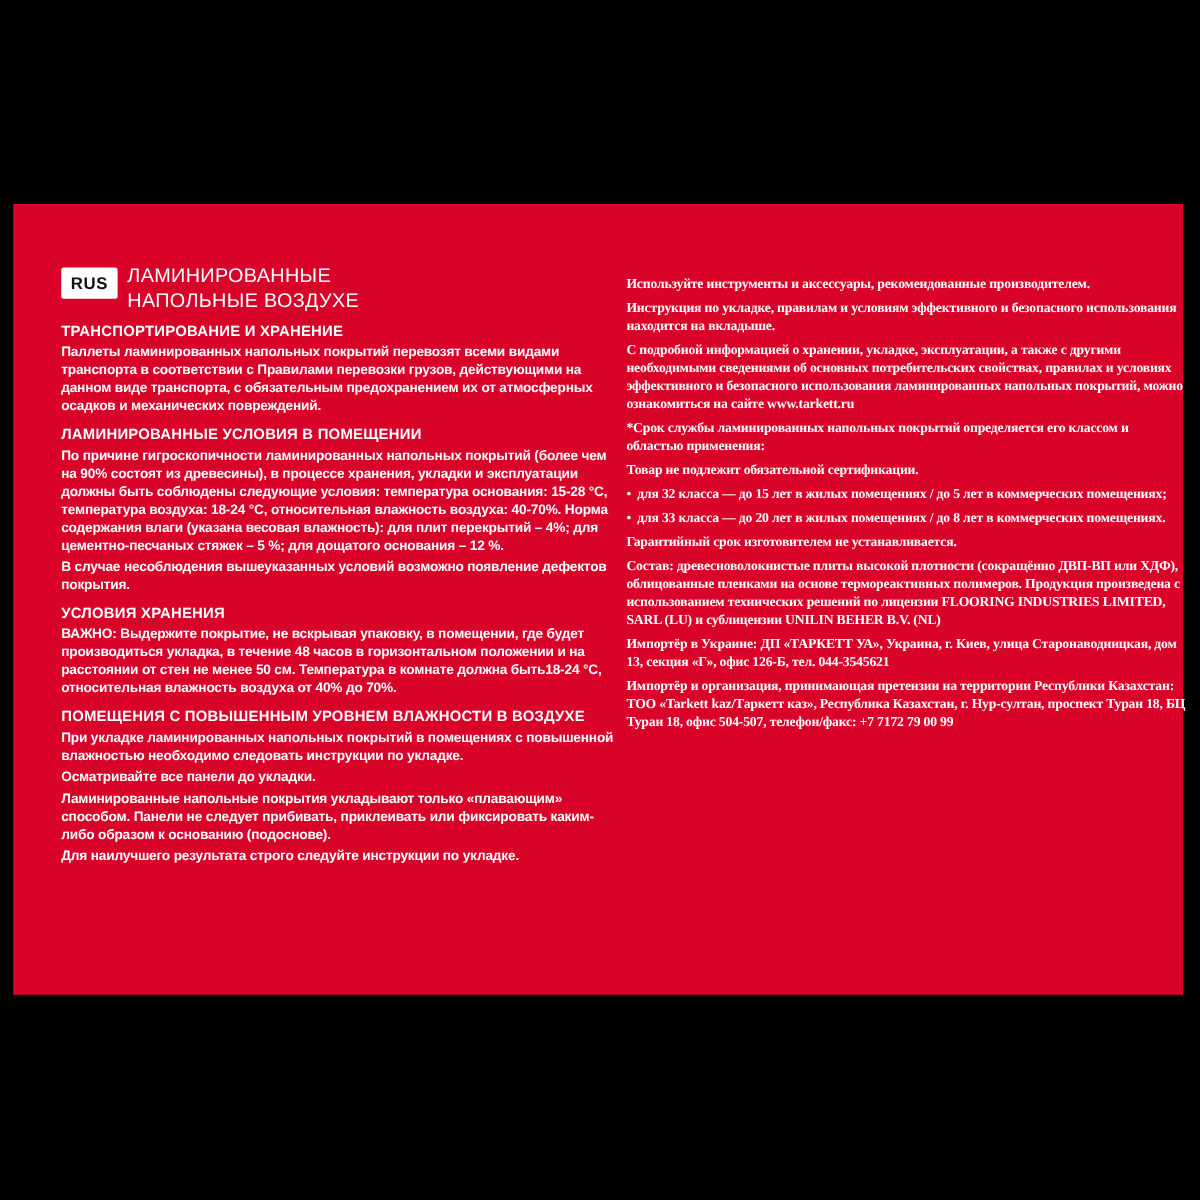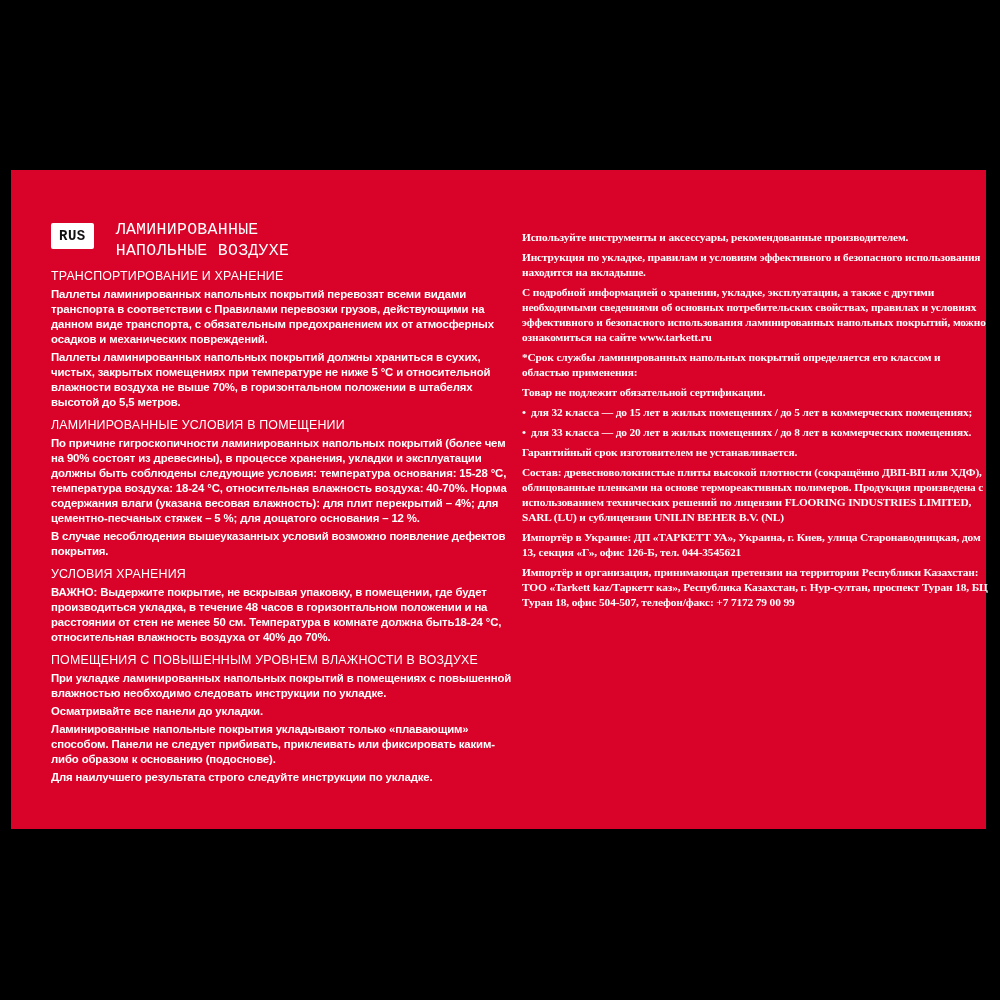--- a/index.html
+++ b/index.html
@@ -11,34 +11,34 @@
   }
   .panel {
     position:absolute; left:11px; top:170px;
     width:975px; height:659px;
     background:#D90329; color:#FFFFFF;
   }
   .col { position:absolute; }
   .col-left  { left:40px;  top:50px; width:462px; }
   .col-right { left:511px; top:60px; width:466px;font-family:Liberation Serif, serif; }
 
-  .header-row { display:flex; align-items:flex-start; gap:22px; margin-bottom:6px;font-family:Liberation Mono, monospace; }
+  .header-row { display:flex; align-items:flex-start; gap:8px; margin-bottom:6px; }
   .badge {
     background:#FFFFFF; color:#111111;
     font-weight:700; font-size:14px; line-height:18px;
     padding:4px 8px; border-radius:2px; letter-spacing:0.5px;
     margin-top:3px; flex:0 0 auto;
   }
   .title {
     font-size:16.5px; line-height:20.5px; font-weight:400;
     letter-spacing:0.3px; white-space:pre-line;
   }
 
   .section-heading {
-    font-size:12.4px; line-height:15px; font-weight:400;
+    font-size:12.4px; line-height:15px; font-weight:700;
     letter-spacing:0.2px; margin:8px 0 3px;
   }
   .para {
     font-size:11.4px; line-height:15px; font-weight:700;
     letter-spacing:-0.15px; margin:0 0 3px;
   }
   .col-right .para { margin-bottom:5px; }
   .bullet { position:relative; padding-left:9px; }
   .bullet .dot { position:absolute; left:0; top:0; }
 </style>
@@ -49,21 +49,20 @@
 
   <div class="col col-left">
     <div class="header-row">
       <span class="badge" style="background: rgb(255, 255, 255); color: rgb(17, 17, 17);">RUS</span>
       <div class="title">ЛАМИНИРОВАННЫЕ
 НАПОЛЬНЫЕ ВОЗДУХЕ</div>
     </div>
     <div>
         <div class="section-heading">ТРАНСПОРТИРОВАНИЕ И ХРАНЕНИЕ</div>
         <p class="para">Паллеты ламинированных напольных покрытий перевозят всеми видами транспорта в соответствии с Правилами перевозки грузов, действующими на данном виде транспорта, с обязательным предохранением их от атмосферных осадков и механических повреждений.</p>
-        <p class="para">Паллеты ламинированных напольных покрытий должны храниться в сухих, чистых, закрытых помещениях при температуре не ниже 5 °С и относительной влажности воздуха не выше 70%, в горизонтальном положении в штабелях высотой до 5,5 метров.</p>
         <div class="section-heading">ЛАМИНИРОВАННЫЕ УСЛОВИЯ В ПОМЕЩЕНИИ</div>
         <p class="para">По причине гигроскопичности ламинированных напольных покрытий (более чем на 90% состоят из древесины), в процессе хранения, укладки и эксплуатации должны быть соблюдены следующие условия: температура основания: 15-28 °С, температура воздуха: 18-24 °С, относительная влажность воздуха: 40-70%. Норма содержания влаги (указана весовая влажность): для плит перекрытий – 4%; для цементно-песчаных стяжек – 5 %; для дощатого основания – 12 %.</p>
         <p class="para">В случае несоблюдения вышеуказанных условий возможно появление дефектов покрытия.</p>
         <div class="section-heading">УСЛОВИЯ ХРАНЕНИЯ</div>
         <p class="para">ВАЖНО: Выдержите покрытие, не вскрывая упаковку, в помещении, где будет производиться укладка, в течение 48 часов в горизонтальном положении и на расстоянии от стен не менее 50 см. Температура в комнате должна быть18-24 °С, относительная влажность воздуха от 40% до 70%.</p>
         <div class="section-heading">ПОМЕЩЕНИЯ С ПОВЫШЕННЫМ УРОВНЕМ ВЛАЖНОСТИ В ВОЗДУХЕ</div>
         <p class="para">При укладке ламинированных напольных покрытий в помещениях с повышенной влажностью необходимо следовать инструкции по укладке.</p>
         <p class="para">Осматривайте все панели до укладки.</p>
         <p class="para">Ламинированные напольные покрытия укладывают только «плавающим» способом. Панели не следует прибивать, приклеивать или фиксировать каким-либо образом к основанию (подоснове).</p>
         <p class="para">Для наилучшего результата строго следуйте инструкции по укладке.</p>

